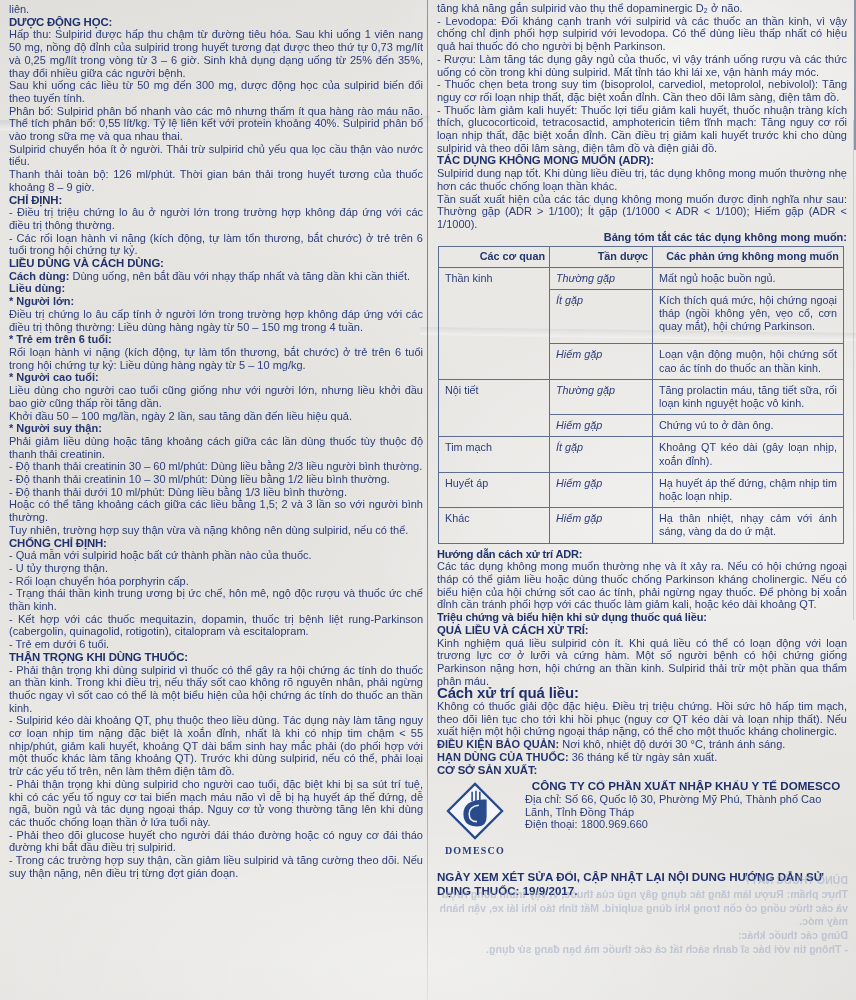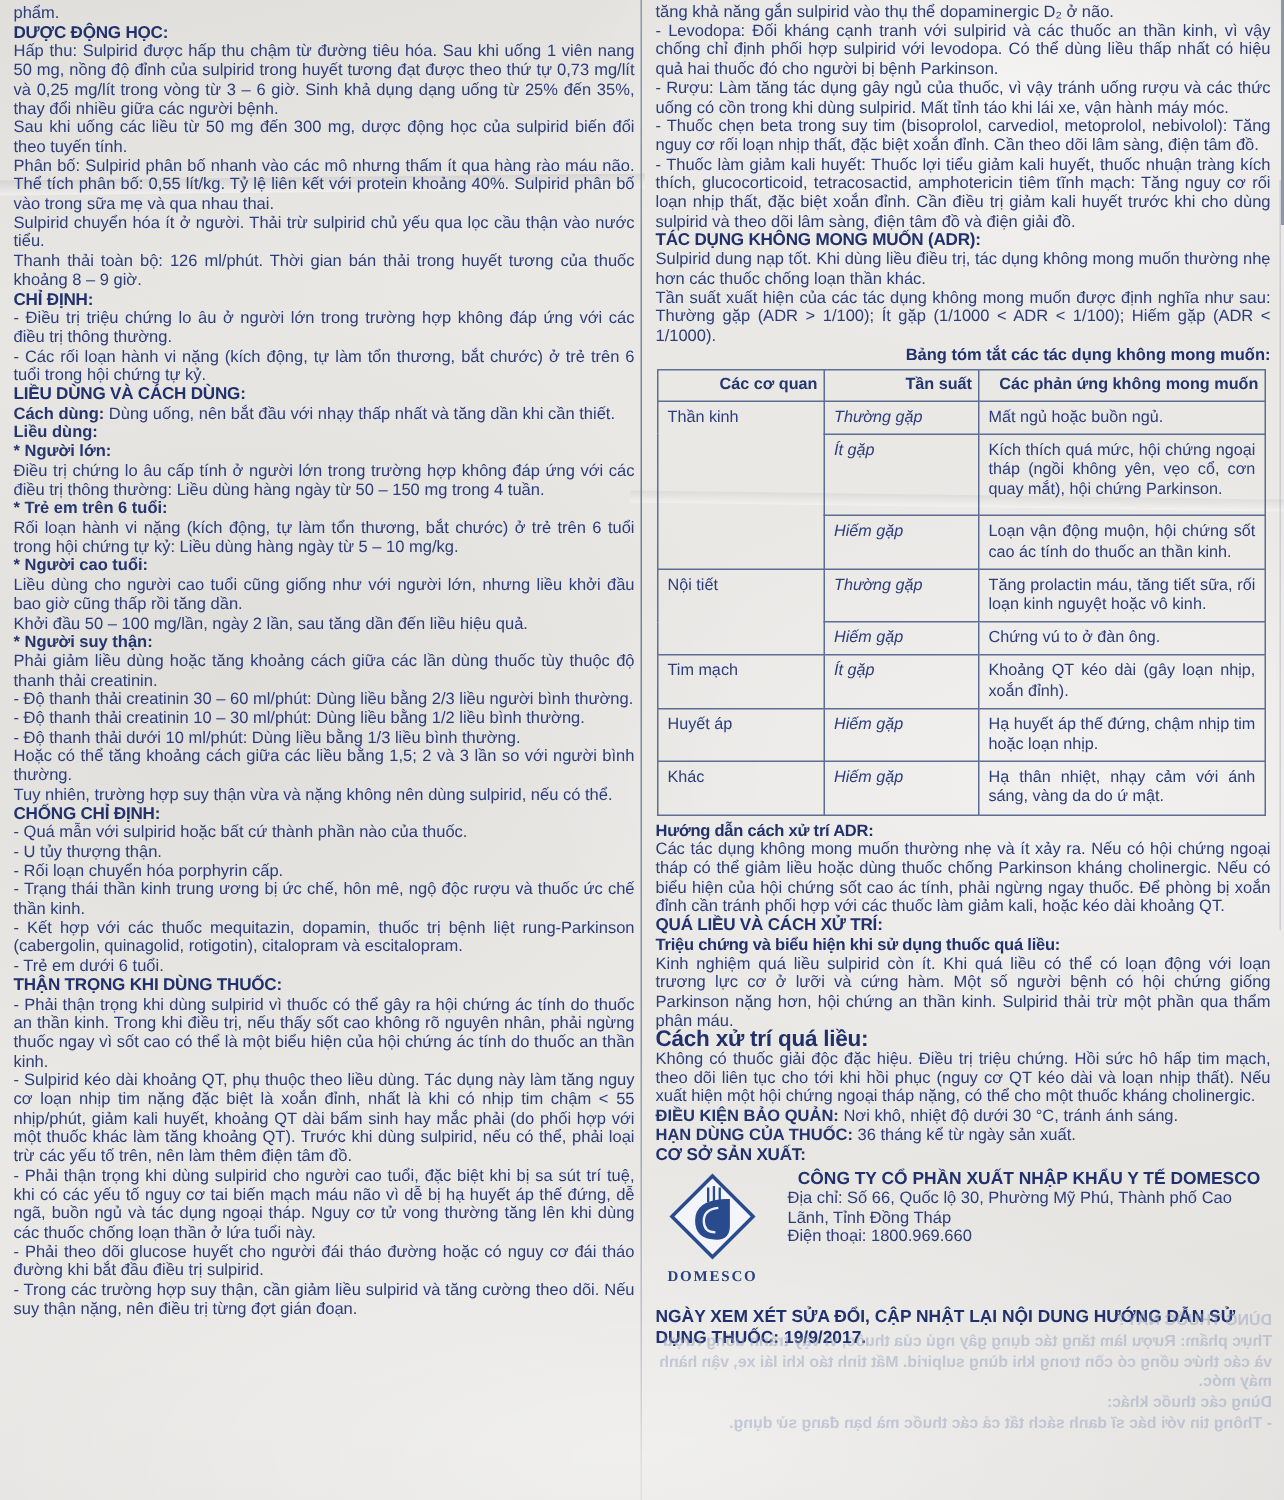--- a/index.html
+++ b/index.html
@@ -62,21 +62,21 @@
 <body>
 
 <div class="paper"></div>
 <div class="crease1"></div>
 <div class="crease2"></div>
 <div class="divider"></div>
 <div class="edge-right"></div>
 <div class="edge-right2"></div>
 
 <div class="col col-l">
-  <p class="t">phẩm.</p>
+  <p class="t">liên.</p>
 
   <p class="h">DƯỢC ĐỘNG HỌC:</p>
   <p class="t">Hấp thu: Sulpirid được hấp thu chậm từ đường tiêu hóa. Sau khi uống 1 viên nang 50 mg, nồng độ đỉnh của sulpirid trong huyết tương đạt được theo thứ tự 0,73 mg/lít và 0,25 mg/lít trong vòng từ 3 – 6 giờ. Sinh khả dụng dạng uống từ 25% đến 35%, thay đổi nhiều giữa các người bệnh.</p>
   <p class="t">Sau khi uống các liều từ 50 mg đến 300 mg, dược động học của sulpirid biến đổi theo tuyến tính.</p>
   <p class="t">Phân bố: Sulpirid phân bố nhanh vào các mô nhưng thấm ít qua hàng rào máu não. Thể tích phân bố: 0,55 lít/kg. Tỷ lệ liên kết với protein khoảng 40%. Sulpirid phân bố vào trong sữa mẹ và qua nhau thai.</p>
   <p class="t">Sulpirid chuyển hóa ít ở người. Thải trừ sulpirid chủ yếu qua lọc cầu thận vào nước tiểu.</p>
   <p class="t">Thanh thải toàn bộ: 126 ml/phút. Thời gian bán thải trong huyết tương của thuốc khoảng 8 – 9 giờ.</p>
 
   <p class="h">CHỈ ĐỊNH:</p>
   <p class="t">- Điều trị triệu chứng lo âu ở người lớn trong trường hợp không đáp ứng với các điều trị thông thường.</p>
@@ -125,21 +125,21 @@
 
   <p class="h">TÁC DỤNG KHÔNG MONG MUỐN (ADR):</p>
   <p class="t">Sulpirid dung nạp tốt. Khi dùng liều điều trị, tác dụng không mong muốn thường nhẹ hơn các thuốc chống loạn thần khác.</p>
   <p class="t">Tần suất xuất hiện của các tác dụng không mong muốn được định nghĩa như sau: Thường gặp (ADR &gt; 1/100); Ít gặp (1/1000 &lt; ADR &lt; 1/100); Hiếm gặp (ADR &lt; 1/1000).</p>
   <p class="t" style="font-weight:bold;color:#20316d;text-align:right">Bảng tóm tắt các tác dụng không mong muốn:</p>
 
   <table class="adr">
     <tbody>
         <tr>
       <th>Các cơ quan</th>
-      <th>Tần suất</th>
+      <th>Tần dược</th>
       <th>Các phản ứng không mong muốn</th>
     </tr>
     <tr>
       <td class="organ" rowspan="3">Thần kinh</td>
       <td class="freq">Thường gặp</td>
       <td>Mất ngủ hoặc buồn ngủ.</td>
     </tr>
     <tr class="sp">
       <td class="freq">Ít gặp</td>
       <td>Kích thích quá mức, hội chứng ngoại tháp (ngồi không yên, vẹo cổ, cơn quay mắt), hội chứng Parkinson.</td>
@@ -171,22 +171,22 @@
       <td class="organ">Khác</td>
       <td class="freq">Hiếm gặp</td>
       <td>Hạ thân nhiệt, nhạy cảm với ánh sáng, vàng da do ứ mật.</td>
     </tr>
   </tbody>
     </table>
 
   <p class="h" style="font-size:11px">Hướng dẫn cách xử trí ADR:</p>
   <p class="t">Các tác dụng không mong muốn thường nhẹ và ít xảy ra. Nếu có hội chứng ngoại tháp có thể giảm liều hoặc dùng thuốc chống Parkinson kháng cholinergic. Nếu có biểu hiện của hội chứng sốt cao ác tính, phải ngừng ngay thuốc. Để phòng bị xoắn đỉnh cần tránh phối hợp với các thuốc làm giảm kali, hoặc kéo dài khoảng QT.</p>
 
+  <p class="h" style="font-size:11px">Triệu chứng và biểu hiện khi sử dụng thuốc quá liều:</p>
   <p class="h">QUÁ LIỀU VÀ CÁCH XỬ TRÍ:</p>
-  <p class="h" style="font-size:11px">Triệu chứng và biểu hiện khi sử dụng thuốc quá liều:</p>
   <p class="t">Kinh nghiệm quá liều sulpirid còn ít. Khi quá liều có thể có loạn động với loạn trương lực cơ ở lưỡi và cứng hàm. Một số người bệnh có hội chứng giống Parkinson nặng hơn, hội chứng an thần kinh. Sulpirid thải trừ một phần qua thẩm phân máu.</p>
   <p class="h" style="font-size:15px">Cách xử trí quá liều:</p>
   <p class="t">Không có thuốc giải độc đặc hiệu. Điều trị triệu chứng. Hồi sức hô hấp tim mạch, theo dõi liên tục cho tới khi hồi phục (nguy cơ QT kéo dài và loạn nhịp thất). Nếu xuất hiện một hội chứng ngoại tháp nặng, có thể cho một thuốc kháng cholinergic.</p>
 
   <p class="t"><b>ĐIỀU KIỆN BẢO QUẢN:</b><span> Nơi khô, nhiệt độ dưới 30 °C, tránh ánh sáng.</span></p>
   <p class="t"><b>HẠN DÙNG CỦA THUỐC:</b><span> 36 tháng kể từ ngày sản xuất.</span></p>
   <p class="h">CƠ SỞ SẢN XUẤT:</p>
 
   <div class="company">
     <div class="logo-wrap">

